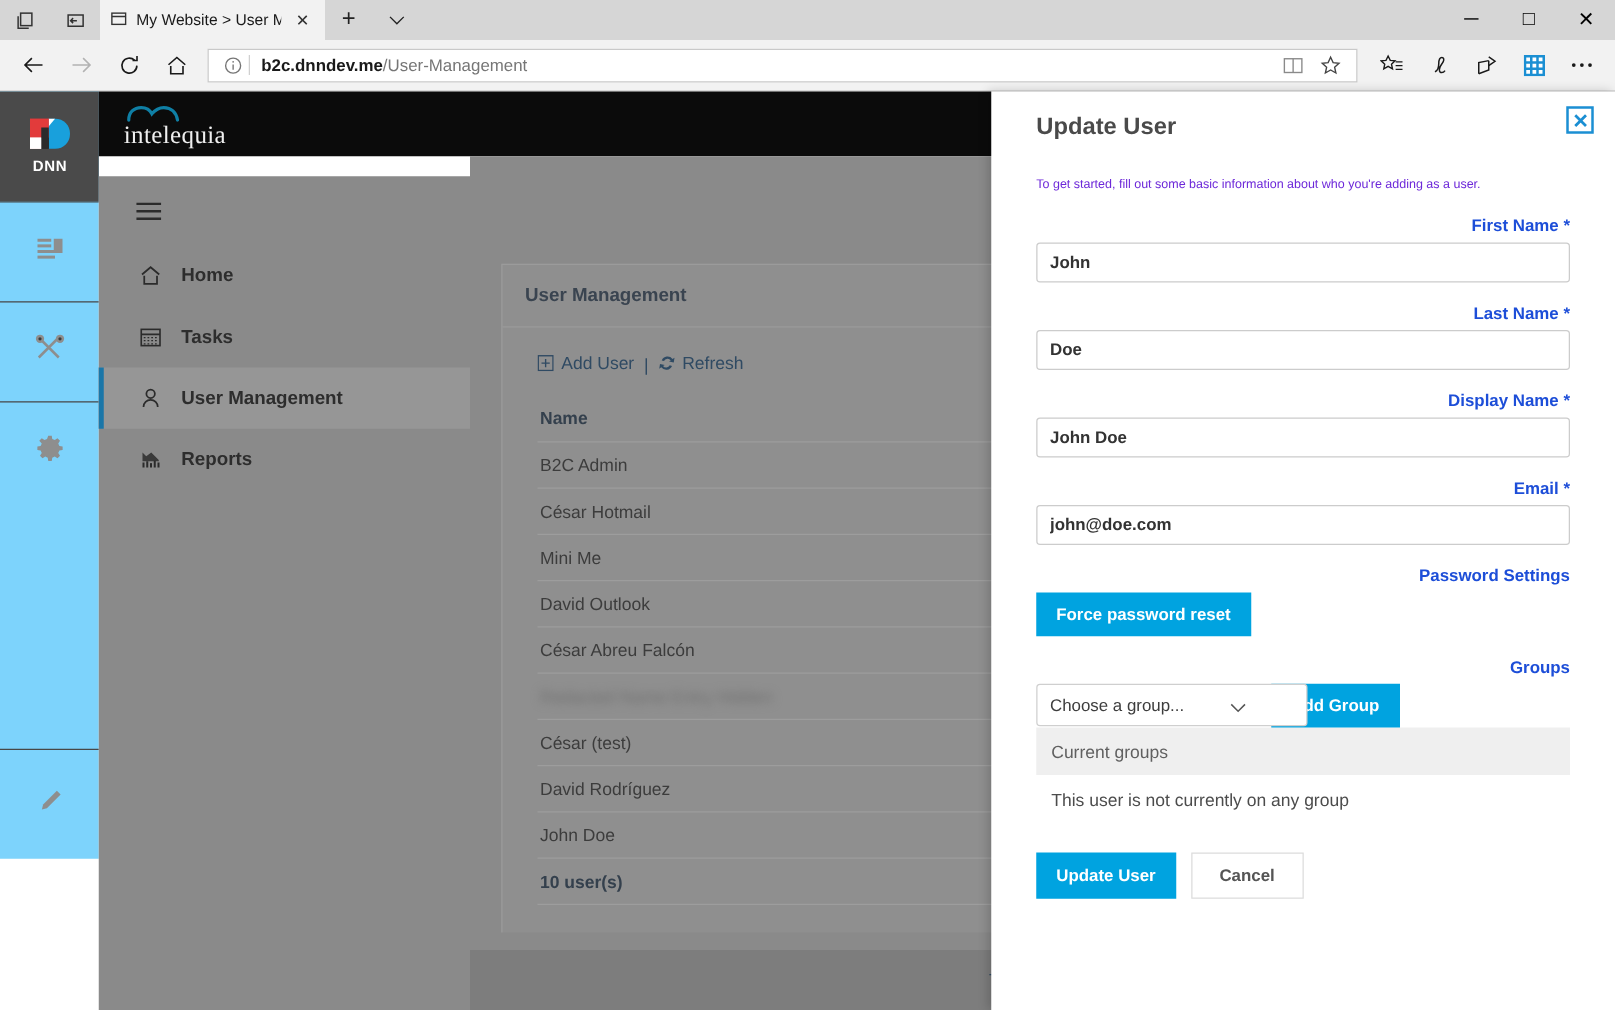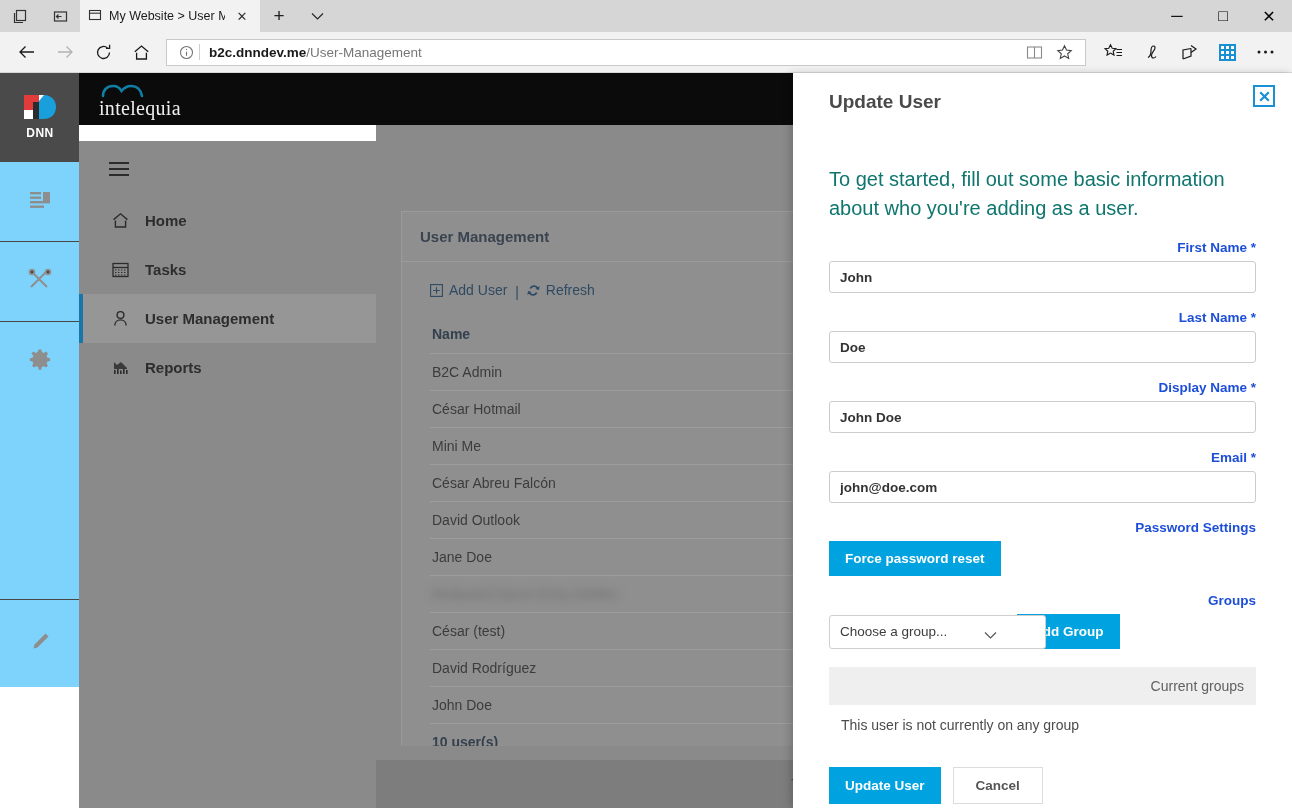--- a/index.html
+++ b/index.html
@@ -109,21 +109,21 @@
   .panel {
     position:absolute; right: 0; top: 73px; width: 499px; height: 735px; background:#fff;
     box-shadow: -3px 0 8px rgba(0,0,0,.18); padding: 0 36px;
   }
   .panel-title { font-size: 19px; font-weight: bold; color:#4a4a4a; padding-top: 18px;}
   .panel-close {
     position:absolute; right: 17px; top: 85px; width: 22px; height: 22px;
     border: 2px solid #1b8fd3; display:flex; align-items:center; justify-content:center;
     background:#fff;
   }
-  .panel-intro { font-size: 20px; color:#0f766e; line-height: 1.45; margin-top: 52px; }
+  .panel-intro { font-size: 10px; color:#6d28d9; line-height: 1.45; margin-top: 28px; }
   .fld-label { font-size: 13.5px; font-weight: bold; color:#1d4ed8; margin-top: 17px; margin-bottom: 6px; text-align: right; }
   .fld-input {
     width: 100%; height: 32px; border: 1px solid #cccccc; border-radius: 3px;
     font-size: 13.5px; color:#333; padding: 0 10px; background:#fff;
     font-family:"Liberation Sans", sans-serif;
     font-weight:bold;
   }
   .btn-blue {
     background:#00a3e0; color:#fff; border:none; font-size: 13.5px; font-weight:bold;
     padding: 10px 16px; font-family:"Liberation Sans", sans-serif; cursor:pointer;
@@ -133,21 +133,21 @@
     padding: 10px 22px; font-family:"Liberation Sans", sans-serif; cursor:pointer;
   }
   .row { display:flex; align-items:center; gap: 10px; }
   .select-wrap { position:relative; width: 178px; }
   .select-box {
     width: 217px; height: 34px; border:1px solid #cfcfcf; border-radius:3px; background:#fff;
     display:flex; align-items:center; padding: 0 10px; font-size: 13.5px; color:#3d3d3d;
   }
   .select-chev { position:absolute; right: 10px; top: 11px; color:#555; }
   .cur-groups-head {
-    margin-top: 18px; background:#efefef; padding: 11px 12px; font-size: 14px; color:#606060;text-align:right;
+    background:#efefef; padding: 11px 12px; font-size: 14px; color:#606060;
   }
   .cur-groups-body { padding: 12px; font-size: 14px; color:#4c4c4c; }
   .panel-footer { margin-top: 22px; display:flex; gap: 12px; }
 </style>
 </head>
 <body>
 
 <div class="browser">
 
   <div class="titlebar">
@@ -435,27 +435,24 @@
               <tr>
                   <td>B2C Admin</td>
                 </tr>
               <tr>
                   <td>César Hotmail</td>
                 </tr>
               <tr>
                   <td>Mini Me</td>
                 </tr>
               <tr>
+                  <td>David Outlook</td>
+                </tr>
+              <tr>
                   <td>César Abreu Falcón</td>
-                </tr>
-              <tr>
-                  <td>David Outlook</td>
-                </tr>
-              <tr>
-                  <td>Jane Doe</td>
                 </tr>
               <tr>
                   <td class="redacted"><span>Redacted Name Entry Hidden</span></td>
                 </tr>
               <tr>
                   <td>César (test)</td>
                 </tr>
               <tr>
                   <td>David Rodríguez</td>
                 </tr>

